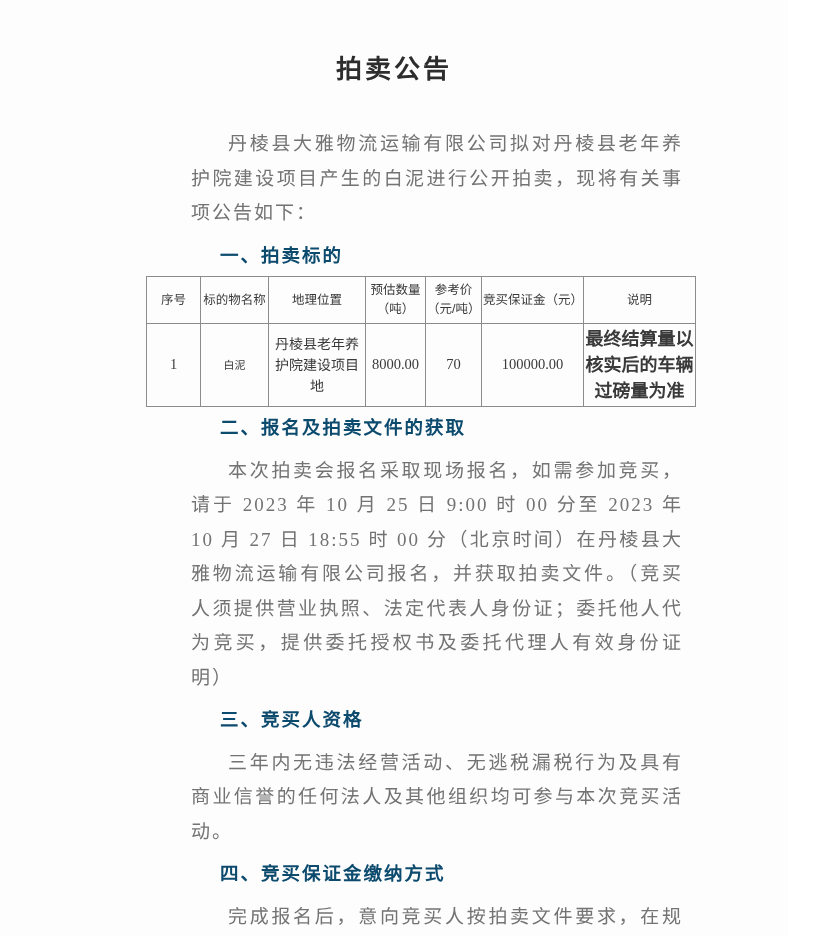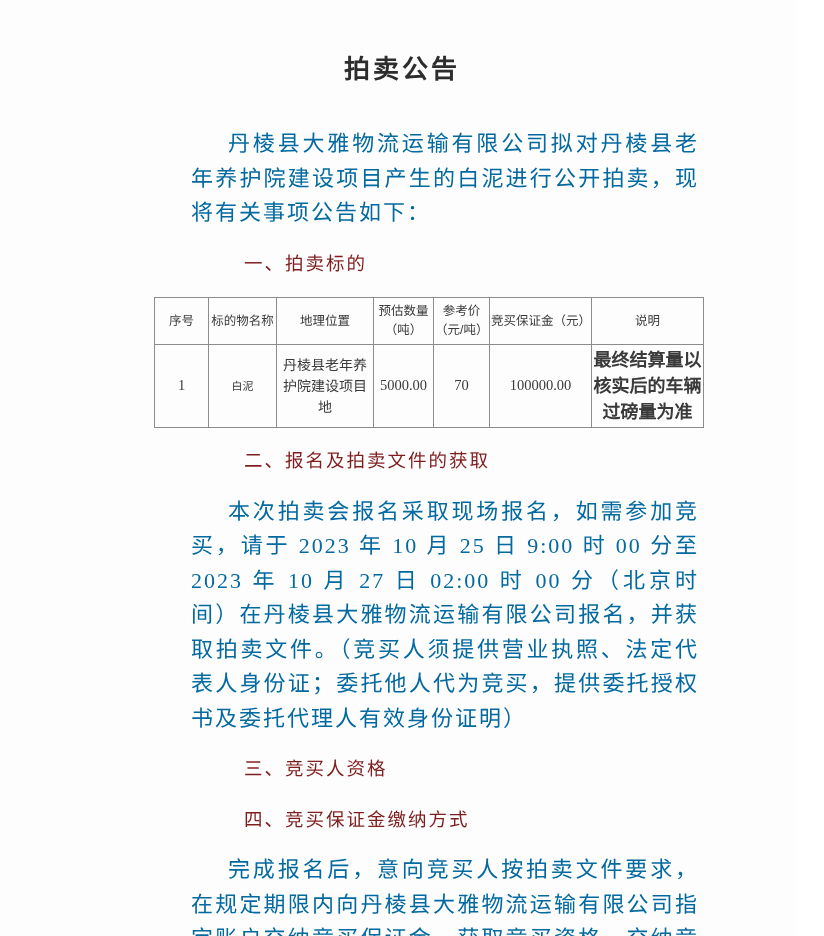--- a/index.html
+++ b/index.html
@@ -5,60 +5,59 @@
   html, body { margin: 0; padding: 0; background: #ffffff; }
   .page {
     position: relative;
     width: 788px;
     height: 936px;
     margin: 0;
     background: #fdfdfd;
     overflow: hidden;
     font-family: "Liberation Serif", "DejaVu Serif", serif;
     color: #343434;
-    padding-left: 8px;
   }
   .doc-title {
     margin: 48px 0 0 0;
     width: 100%;
     text-align: center;
     font-size: 26px;
     font-weight: bold;
     letter-spacing: 3px;
     color: #2d2d2d;
     font-family: "Liberation Serif", "DejaVu Serif", serif;
   }
   .content {
     width: 508px;
     margin: 42px 0 0 183px;
   }
   .para {
-    margin: 0;
-    font-size: 22px;
+    margin: 8px;
+    font-size: 19px;
     line-height: 34.5px;
     letter-spacing: 2px;
     text-align: justify;
-    color: #0369a1;
+    color: #737373;
   }
   .para.indent { text-indent: 37px; }
   .heading {
-    margin: 16px;
+    margin: 0;
     font-size: 18.5px;
     line-height: 34.5px;
-    font-weight: normal;
+    font-weight: bold;
     letter-spacing: 2px;
     text-indent: 37px;
-    color: #7f1d1d;
+    color: #0c4a6e;
     font-family: "Liberation Sans", "DejaVu Sans", sans-serif;
   }
   table.lot-table {
     border-collapse: collapse;
     table-layout: fixed;
     width: 549px;
-    margin: 3px 0 12px -37px;
+    margin: 3px 0 4px -37px;
     font-family: "Liberation Sans", "DejaVu Sans", sans-serif;
     color: #3a3a3a;
   }
   .lot-table th, .lot-table td {
     border: 1px solid #8c8c8c;
     text-align: center;
     vertical-align: middle;
     padding: 2px 1px;
     overflow: hidden;
   }
@@ -116,33 +115,34 @@
           <th>参考价（元/吨）</th>
           <th>竞买保证金（元）</th>
           <th>说明</th>
         </tr>
       </thead>
       <tbody>
         <tr>
           <td class="num">1</td>
           <td>白泥</td>
           <td class="loc-cell">丹棱县老年养护院建设项目地</td>
-          <td class="num">5000.00</td>
+          <td class="num">8000.00</td>
           <td class="num">70</td>
           <td class="num">100000.00</td>
           <td class="note-cell">最终结算量以核实后的车辆过磅量为准</td>
         </tr>
       </tbody>
     </table>
 
     <h2 class="heading">二、报名及拍卖文件的获取</h2>
 
-    <p class="para indent">本次拍卖会报名采取现场报名，如需参加竞买，请于 2023 年 10 月 25 日 9:00 时 00 分至 2023 年 10 月 27 日 02:00 时 00 分（北京时间）在丹棱县大雅物流运输有限公司报名，并获取拍卖文件。（竞买人须提供营业执照、法定代表人身份证；委托他人代为竞买，提供委托授权书及委托代理人有效身份证明）</p>
+    <p class="para indent">本次拍卖会报名采取现场报名，如需参加竞买，请于 2023 年 10 月 25 日 9:00 时 00 分至 2023 年 10 月 27 日 18:55 时 00 分（北京时间）在丹棱县大雅物流运输有限公司报名，并获取拍卖文件。（竞买人须提供营业执照、法定代表人身份证；委托他人代为竞买，提供委托授权书及委托代理人有效身份证明）</p>
 
     <h2 class="heading">三、竞买人资格</h2>
 
+    <p class="para indent">三年内无违法经营活动、无逃税漏税行为及具有商业信誉的任何法人及其他组织均可参与本次竞买活动。</p>
 
     <h2 class="heading">四、竞买保证金缴纳方式</h2>
 
     <p class="para indent">完成报名后，意向竞买人按拍卖文件要求，在规定期限内向丹棱县大雅物流运输有限公司指定账户交纳竞买保证金，获取竞买资格。交纳竞买保证金的截止时间为 2023 年 10 月 27 日 18 时 00 分（北京时间），竞买保证金以到达账户</p>
 
   </div>
 </div>
 
 </body></html>

